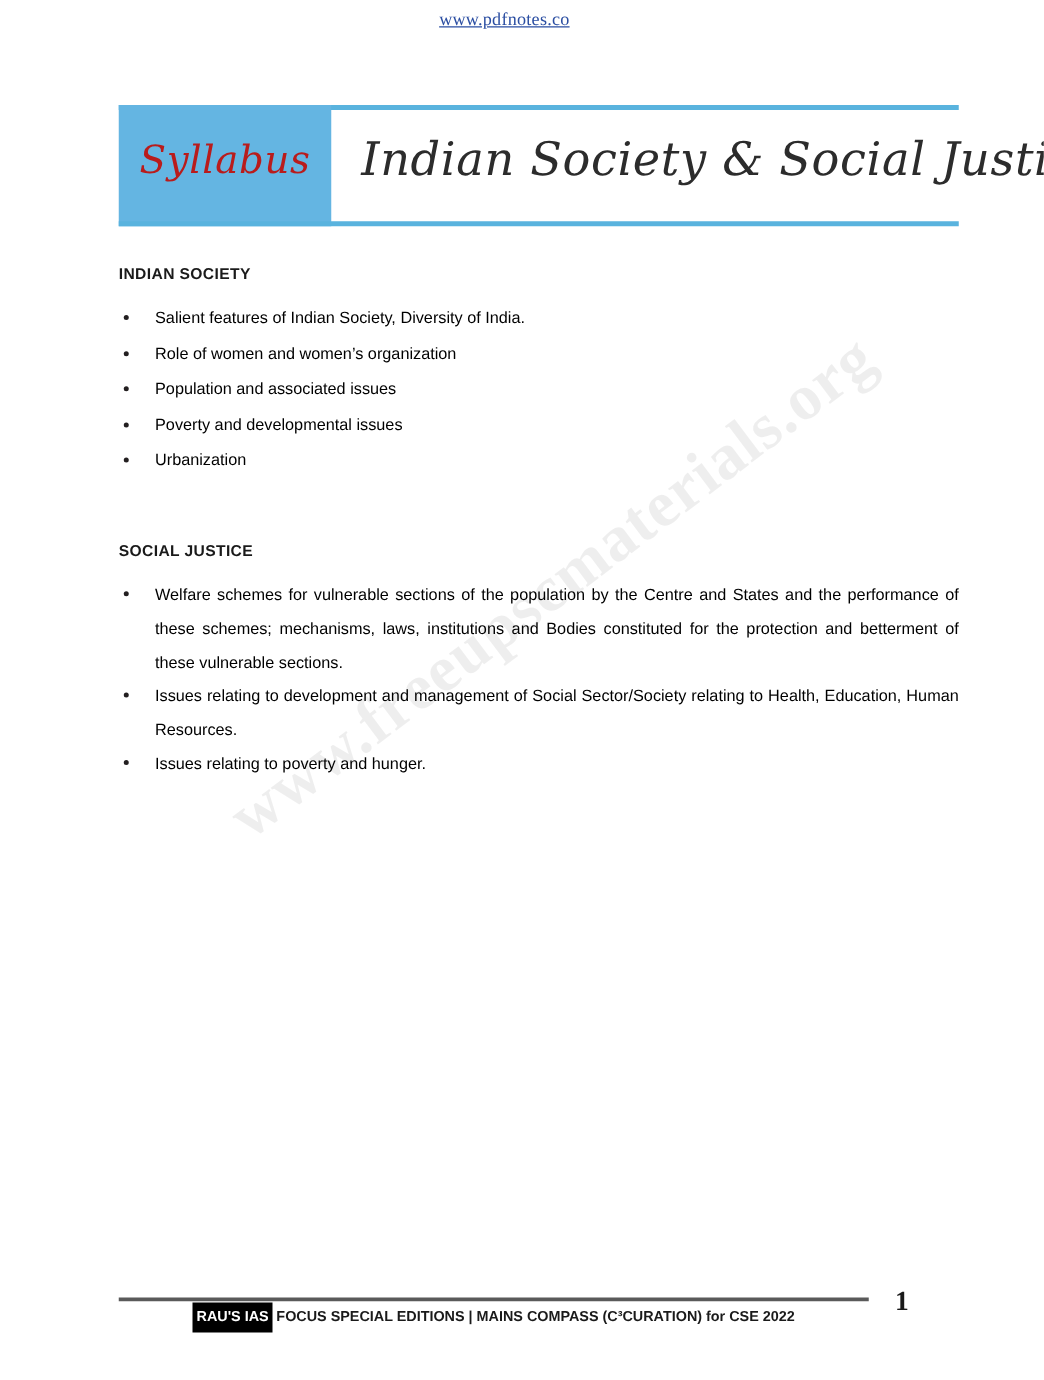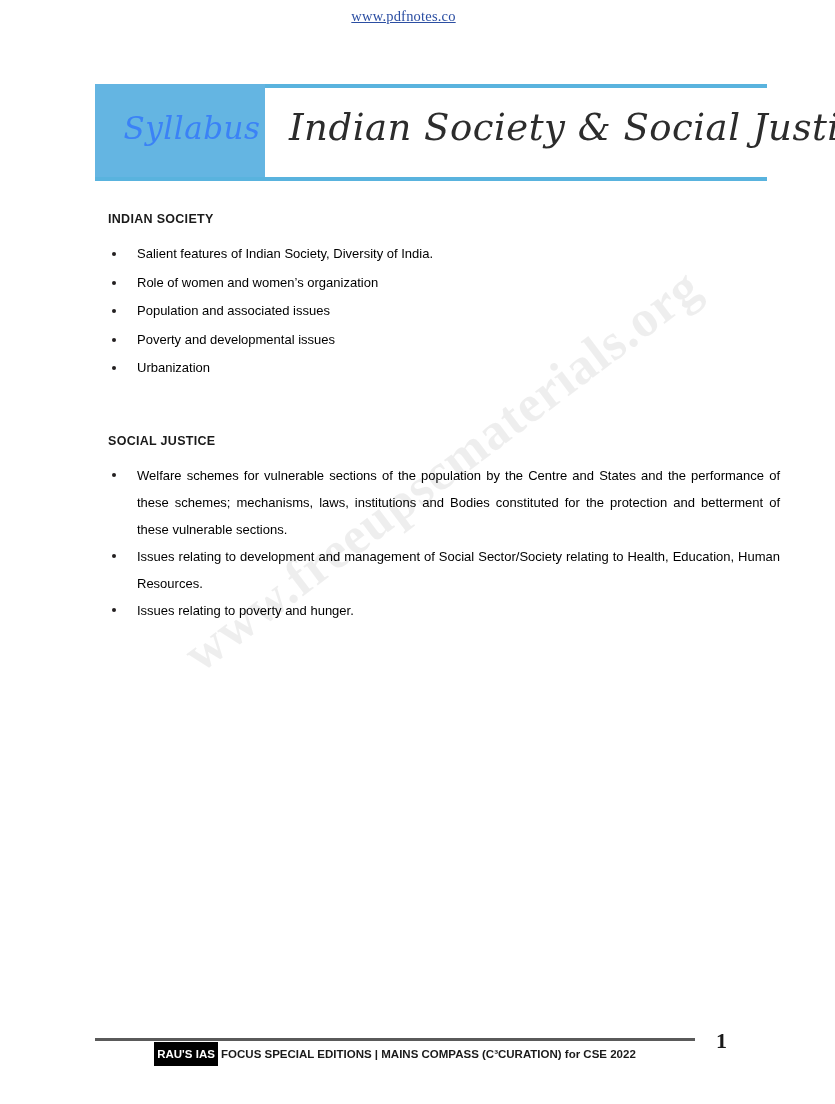--- a/index.html
+++ b/index.html
@@ -58,46 +58,46 @@
     position: absolute;
     top: 0;
     left: 0;
     width: 170px;
     height: 97px;
     background: #64b5e2;
   }
   .banner-block-label {
     position: absolute;
     top: 26px;
-    left: 12px;
+    left: 0;
     width: 170px;
     text-align: center;
     font-family: "DejaVu Serif", serif;
     font-style: italic;
     font-size: 31px;
-    color: #3b82f6;
+    color: #b91c1c;
     letter-spacing: 0.5px;
   }
   .banner-title {
     position: absolute;
     top: 22px;
     left: 194px;
     font-family: "DejaVu Serif", serif;
     font-style: italic;
     font-size: 37px;
     color: #2c2c2c;
     letter-spacing: 0.5px;
     white-space: nowrap;
   }
 
   
   .content {
     position: absolute;
     top: 212px;
-    left: 108px;
+    left: 95px;
     width: 672px;
   }
   .section-heading {
     font-size: 12.5px;
     font-weight: bold;
     color: #1a1a1a;
     letter-spacing: 0.3px;
     margin: 0 0 14px 0;
   }
   .section-heading.second {

